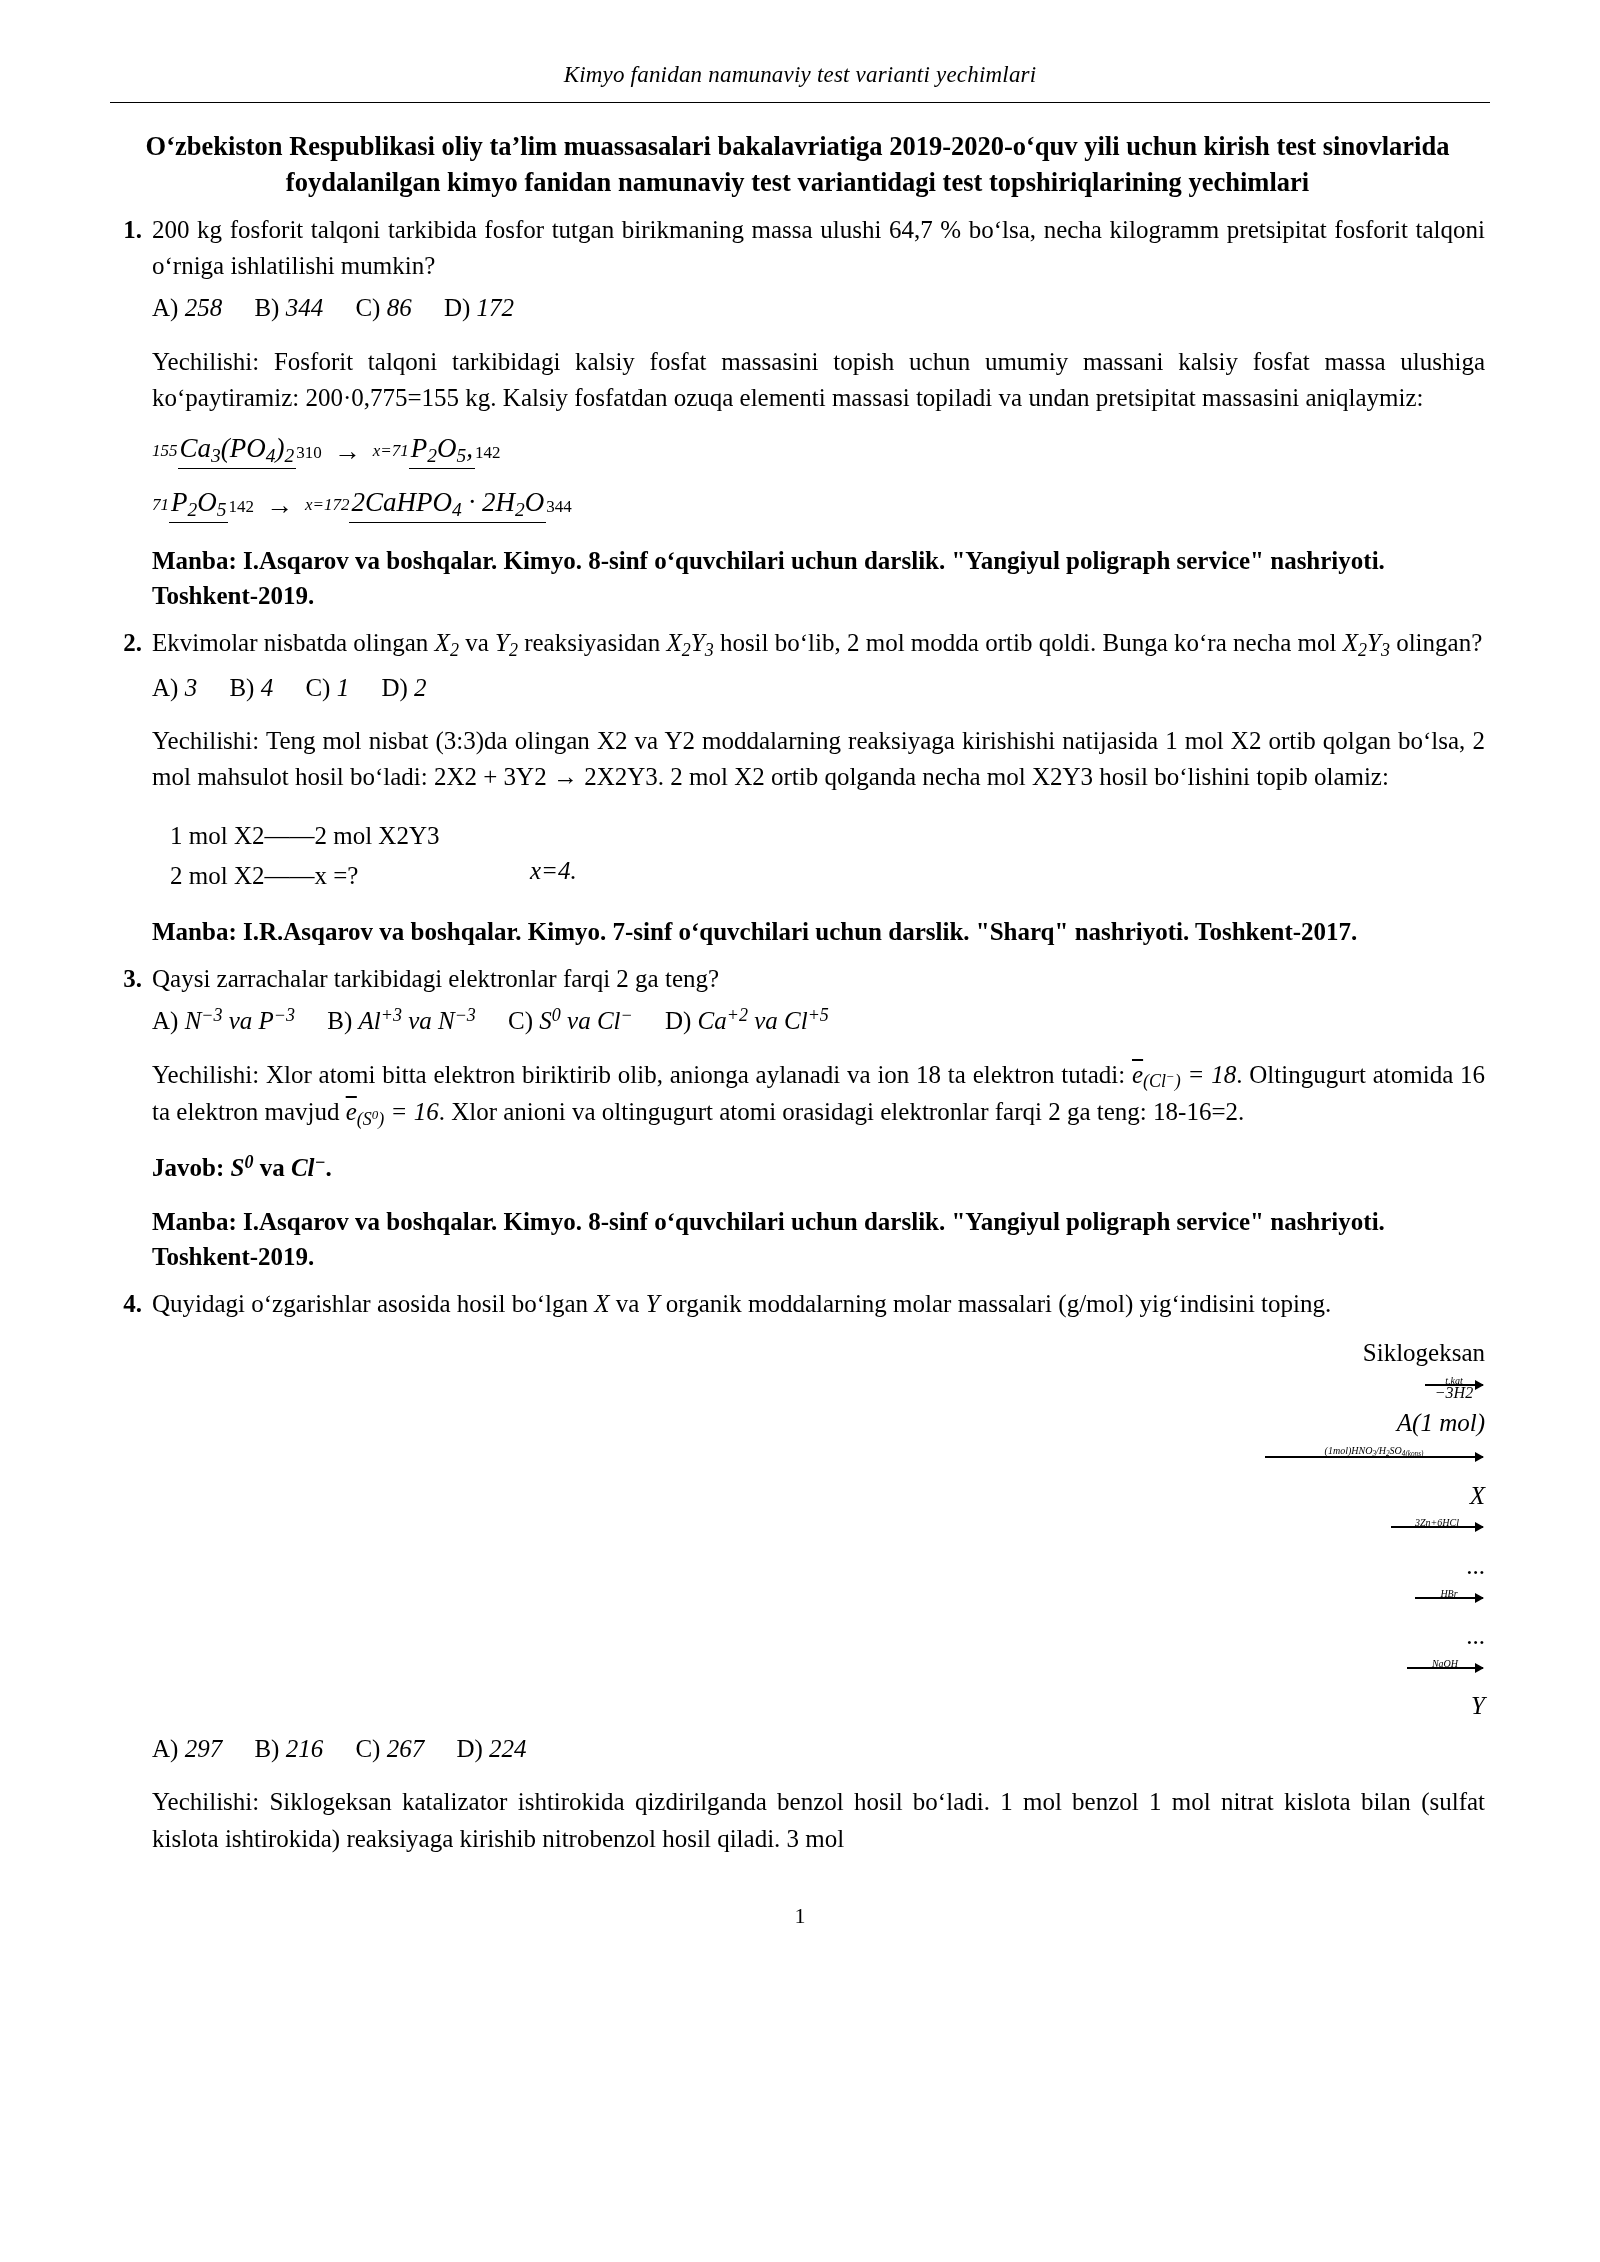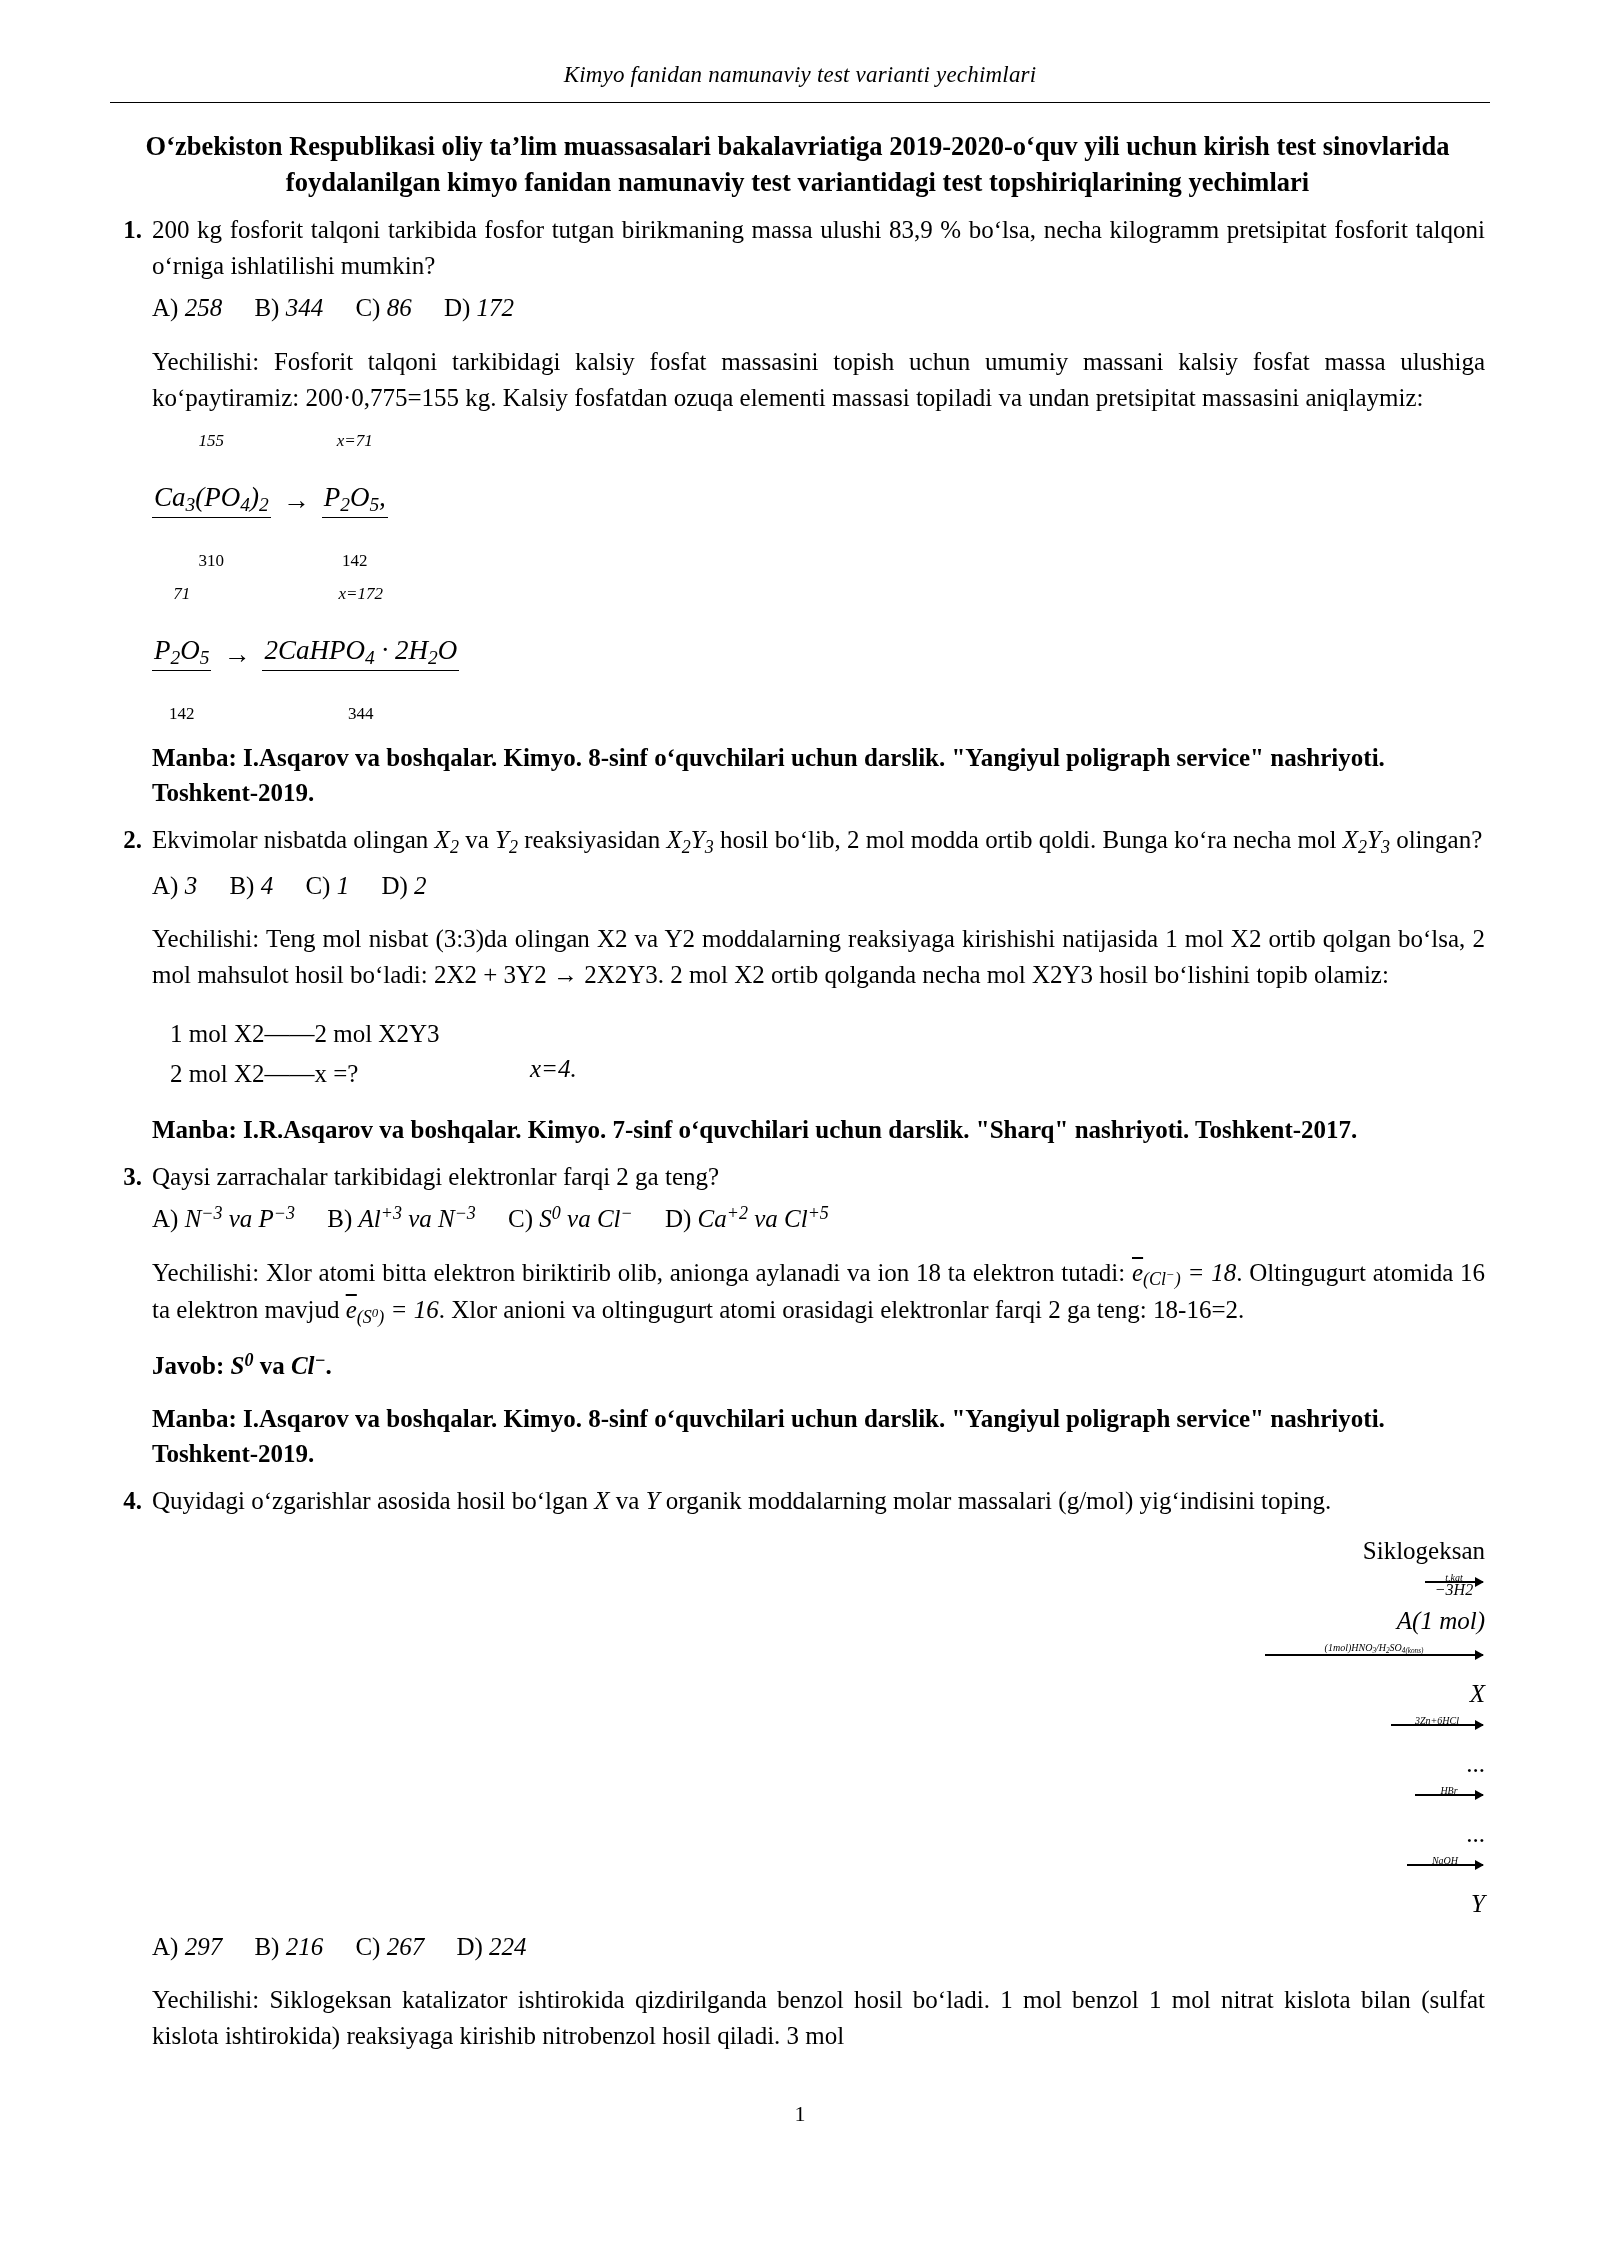--- a/index.html
+++ b/index.html
@@ -102,25 +102,24 @@
   }
   .eqline {
     margin-top: 16px;
     font-size: 26px;
     display: flex;
     align-items: center;
     gap: 10px;
   }
   .frac {
     display: inline-flex;
-    flex-direction: column;
+    flex-direction: row;
     align-items: center;
     vertical-align: middle;
     position: relative;
-    gap: 32px;
   }
   .frac .top {
     font-size: 17px;
     font-style: italic;
     line-height: 1;
     margin-bottom: 2px;
   }
   .frac .mid {
     font-style: italic;
     font-size: 27px;
@@ -215,21 +214,21 @@
   <div class="header">Kimyo fanidan namunaviy test varianti yechimlari</div>
   <div class="header-rule"></div>
 
   <div class="content">
 
     <div class="doc-title">O‘zbekiston Respublikasi oliy ta’lim muassasalari bakalavriatiga 2019-2020-o‘quv yili uchun kirish test sinovlarida foydalanilgan kimyo fanidan namunaviy test variantidagi test topshiriqlarining yechimlari</div>
 
     <div class="item">
       <div class="item-num">1.</div>
       <div class="item-body">
-        <div class="q-text">200 kg fosforit talqoni tarkibida fosfor tutgan birikmaning massa ulushi 83,9 % bo‘lsa, necha kilogramm pretsipitat fosforit talqoni o‘rniga ishlatilishi mumkin?</div>
+        <div class="q-text">200 kg fosforit talqoni tarkibida fosfor tutgan birikmaning massa ulushi 64,7 % bo‘lsa, necha kilogramm pretsipitat fosforit talqoni o‘rniga ishlatilishi mumkin?</div>
 
         <div class="choices">
           <span class="ch"><span class="chl">A)</span> <span class="chv">258</span></span>
           <span class="ch"><span class="chl">B)</span> <span class="chv">344</span></span>
           <span class="ch"><span class="chl">C)</span> <span class="chv">86</span></span>
           <span class="ch"><span class="chl">D)</span> <span class="chv">172</span></span>
         </div>
 
         <div class="para">Yechilishi:  Fosforit talqoni tarkibidagi kalsiy fosfat massasini topish uchun umumiy massani kalsiy fosfat massa ulushiga ko‘paytiramiz: 200·0,775=155 kg. Kalsiy fosfatdan ozuqa elementi massasi topiladi va undan pretsipitat massasini aniqlaymiz:</div>
 

